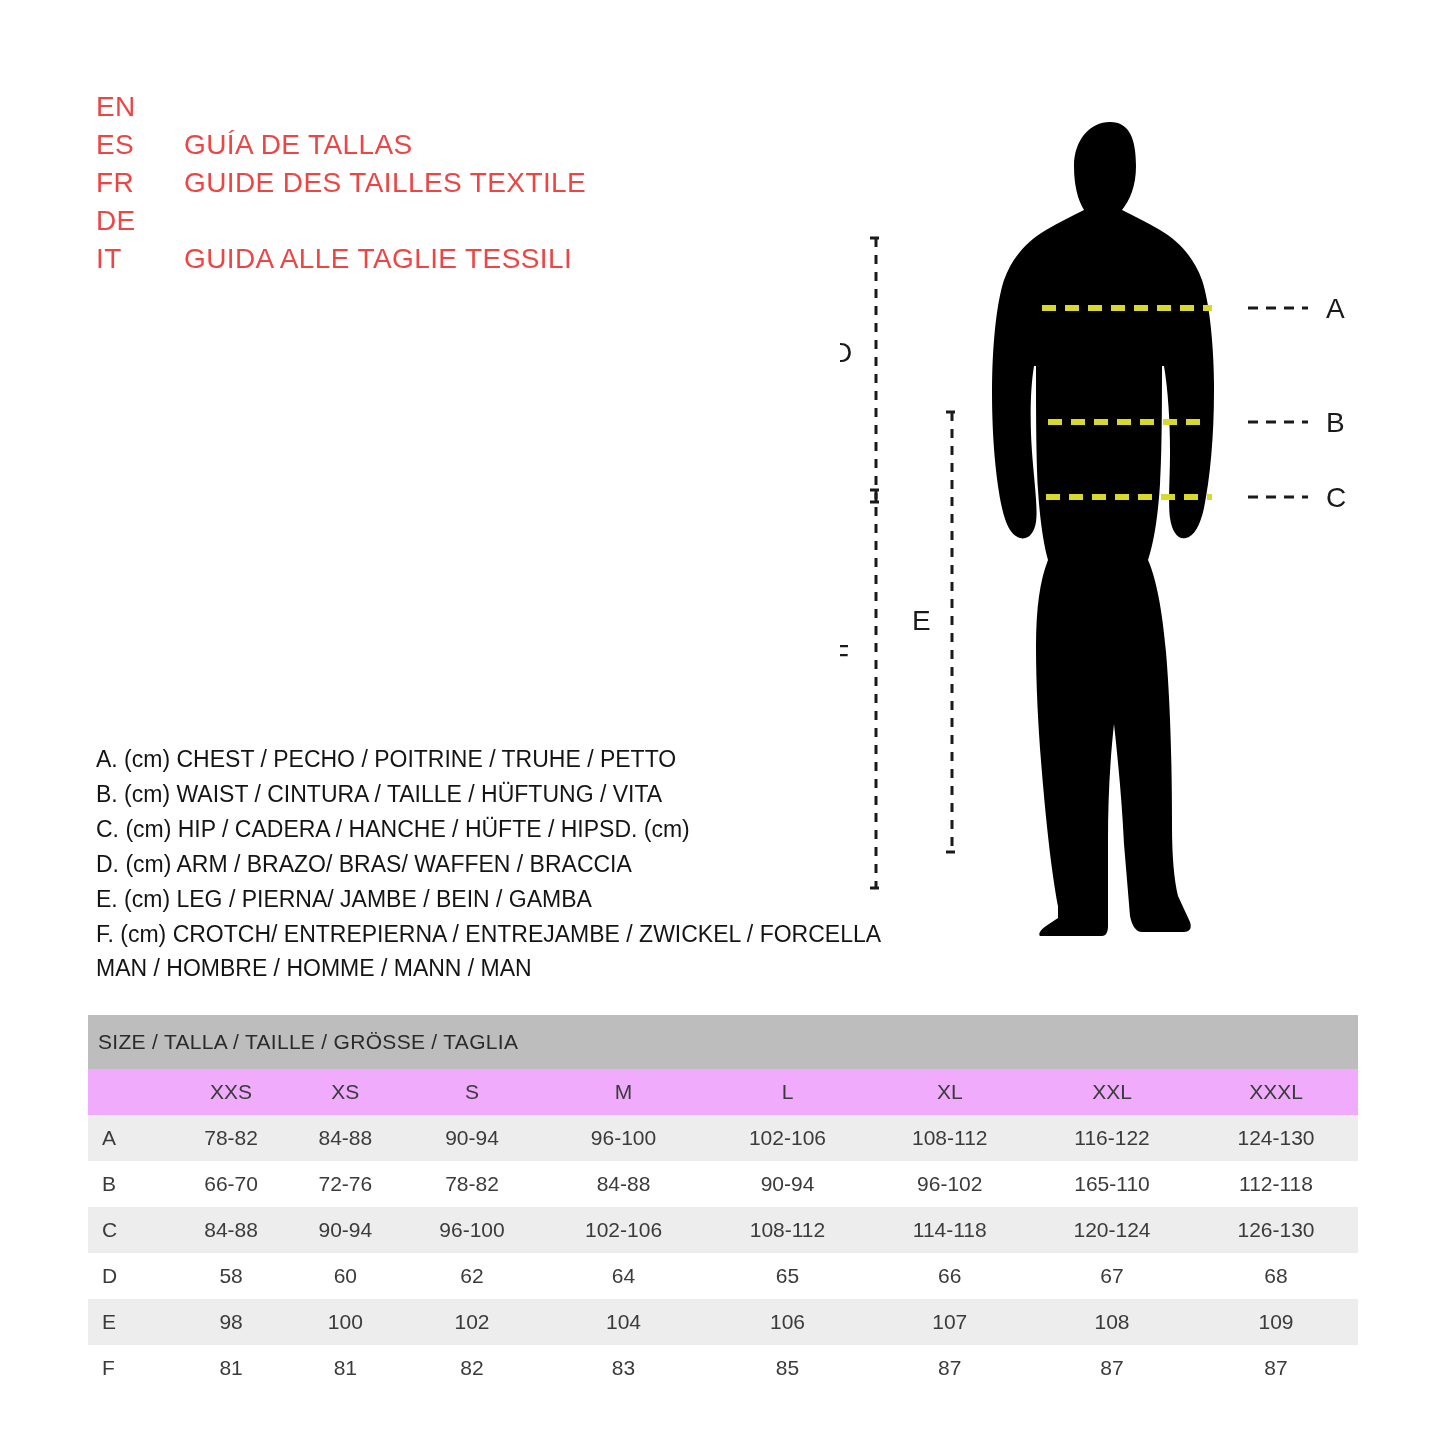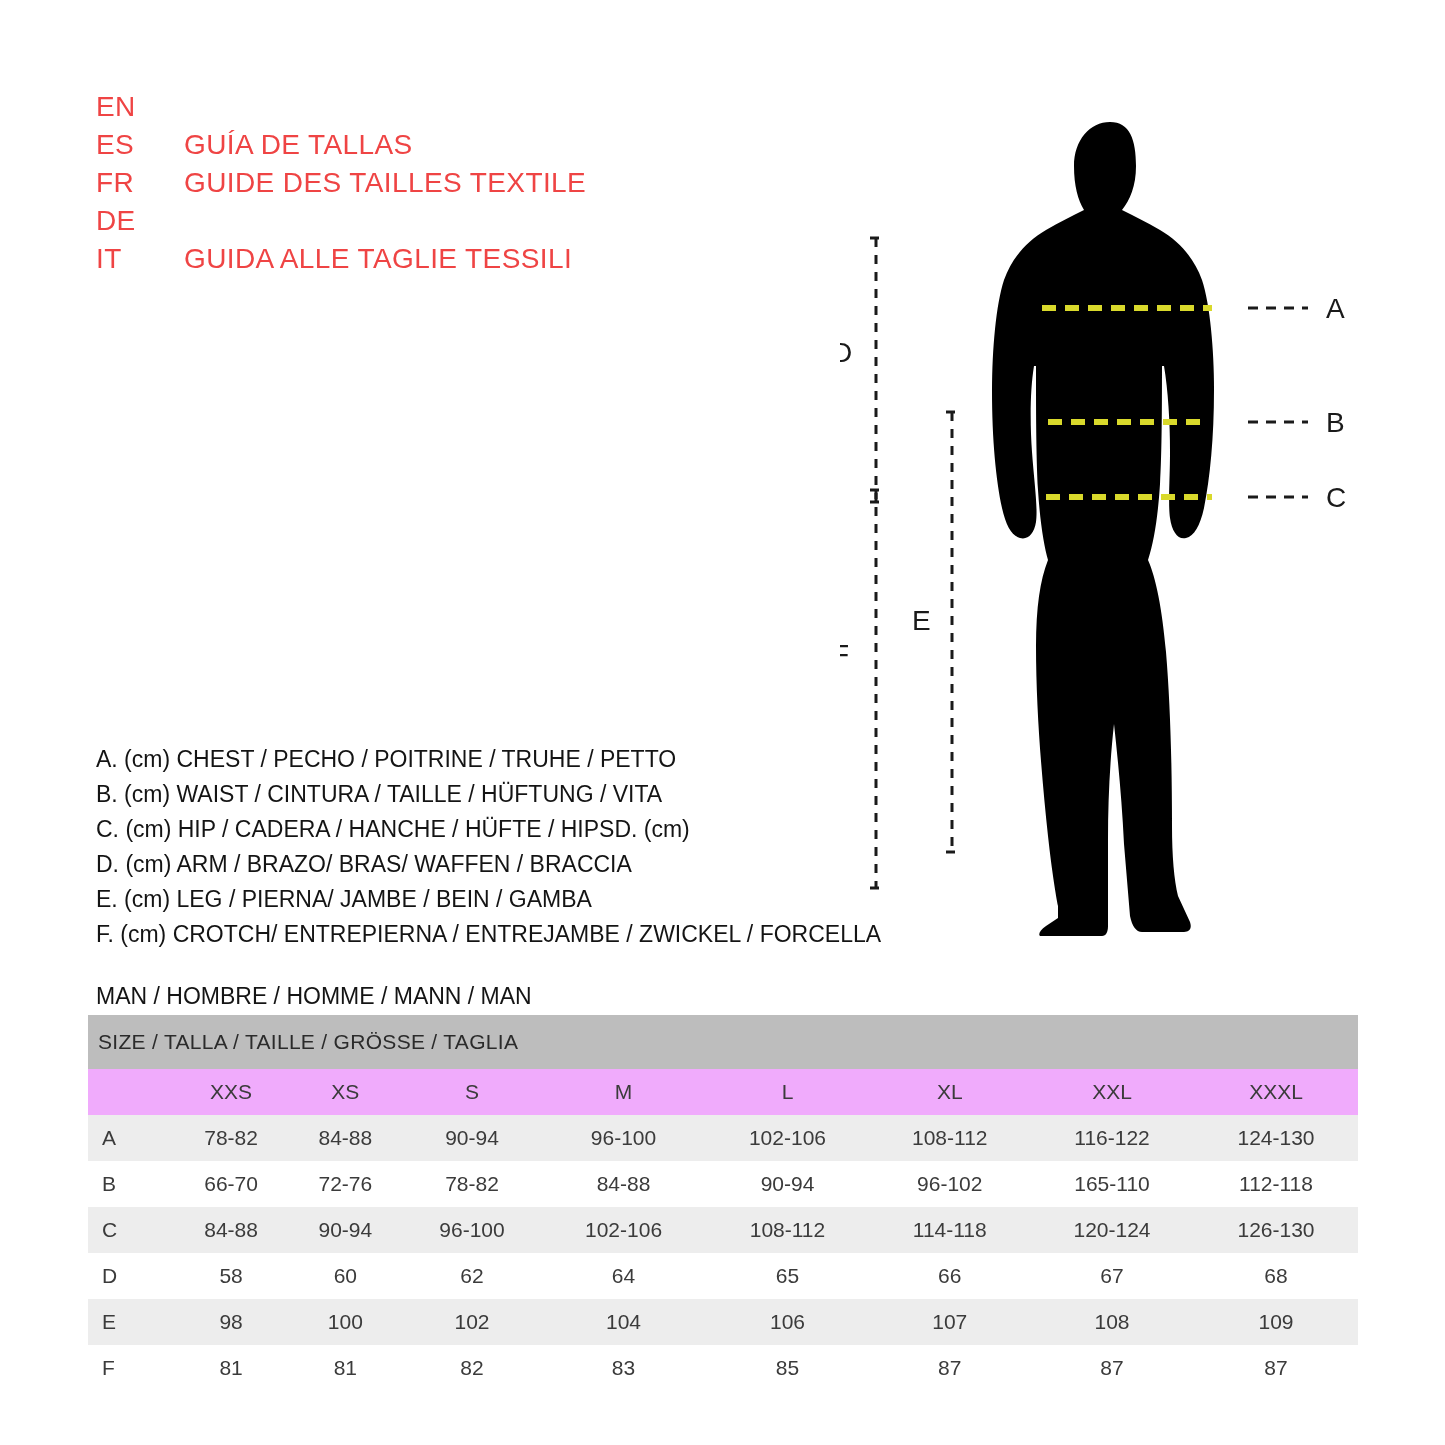--- a/index.html
+++ b/index.html
@@ -52,21 +52,20 @@
     line-height: 35px;
     color: #141414;
     white-space: nowrap;
   }
   .legend-note {
     position: absolute;
     left: 96px;
     top: 955px;
     font-size: 23px;
     color: #141414;
-    margin-top: 28px;
   }
 
   
   .figure {
     position: absolute;
     left: 840px;
     top: 60px;
     width: 560px;
     height: 880px;
   }

